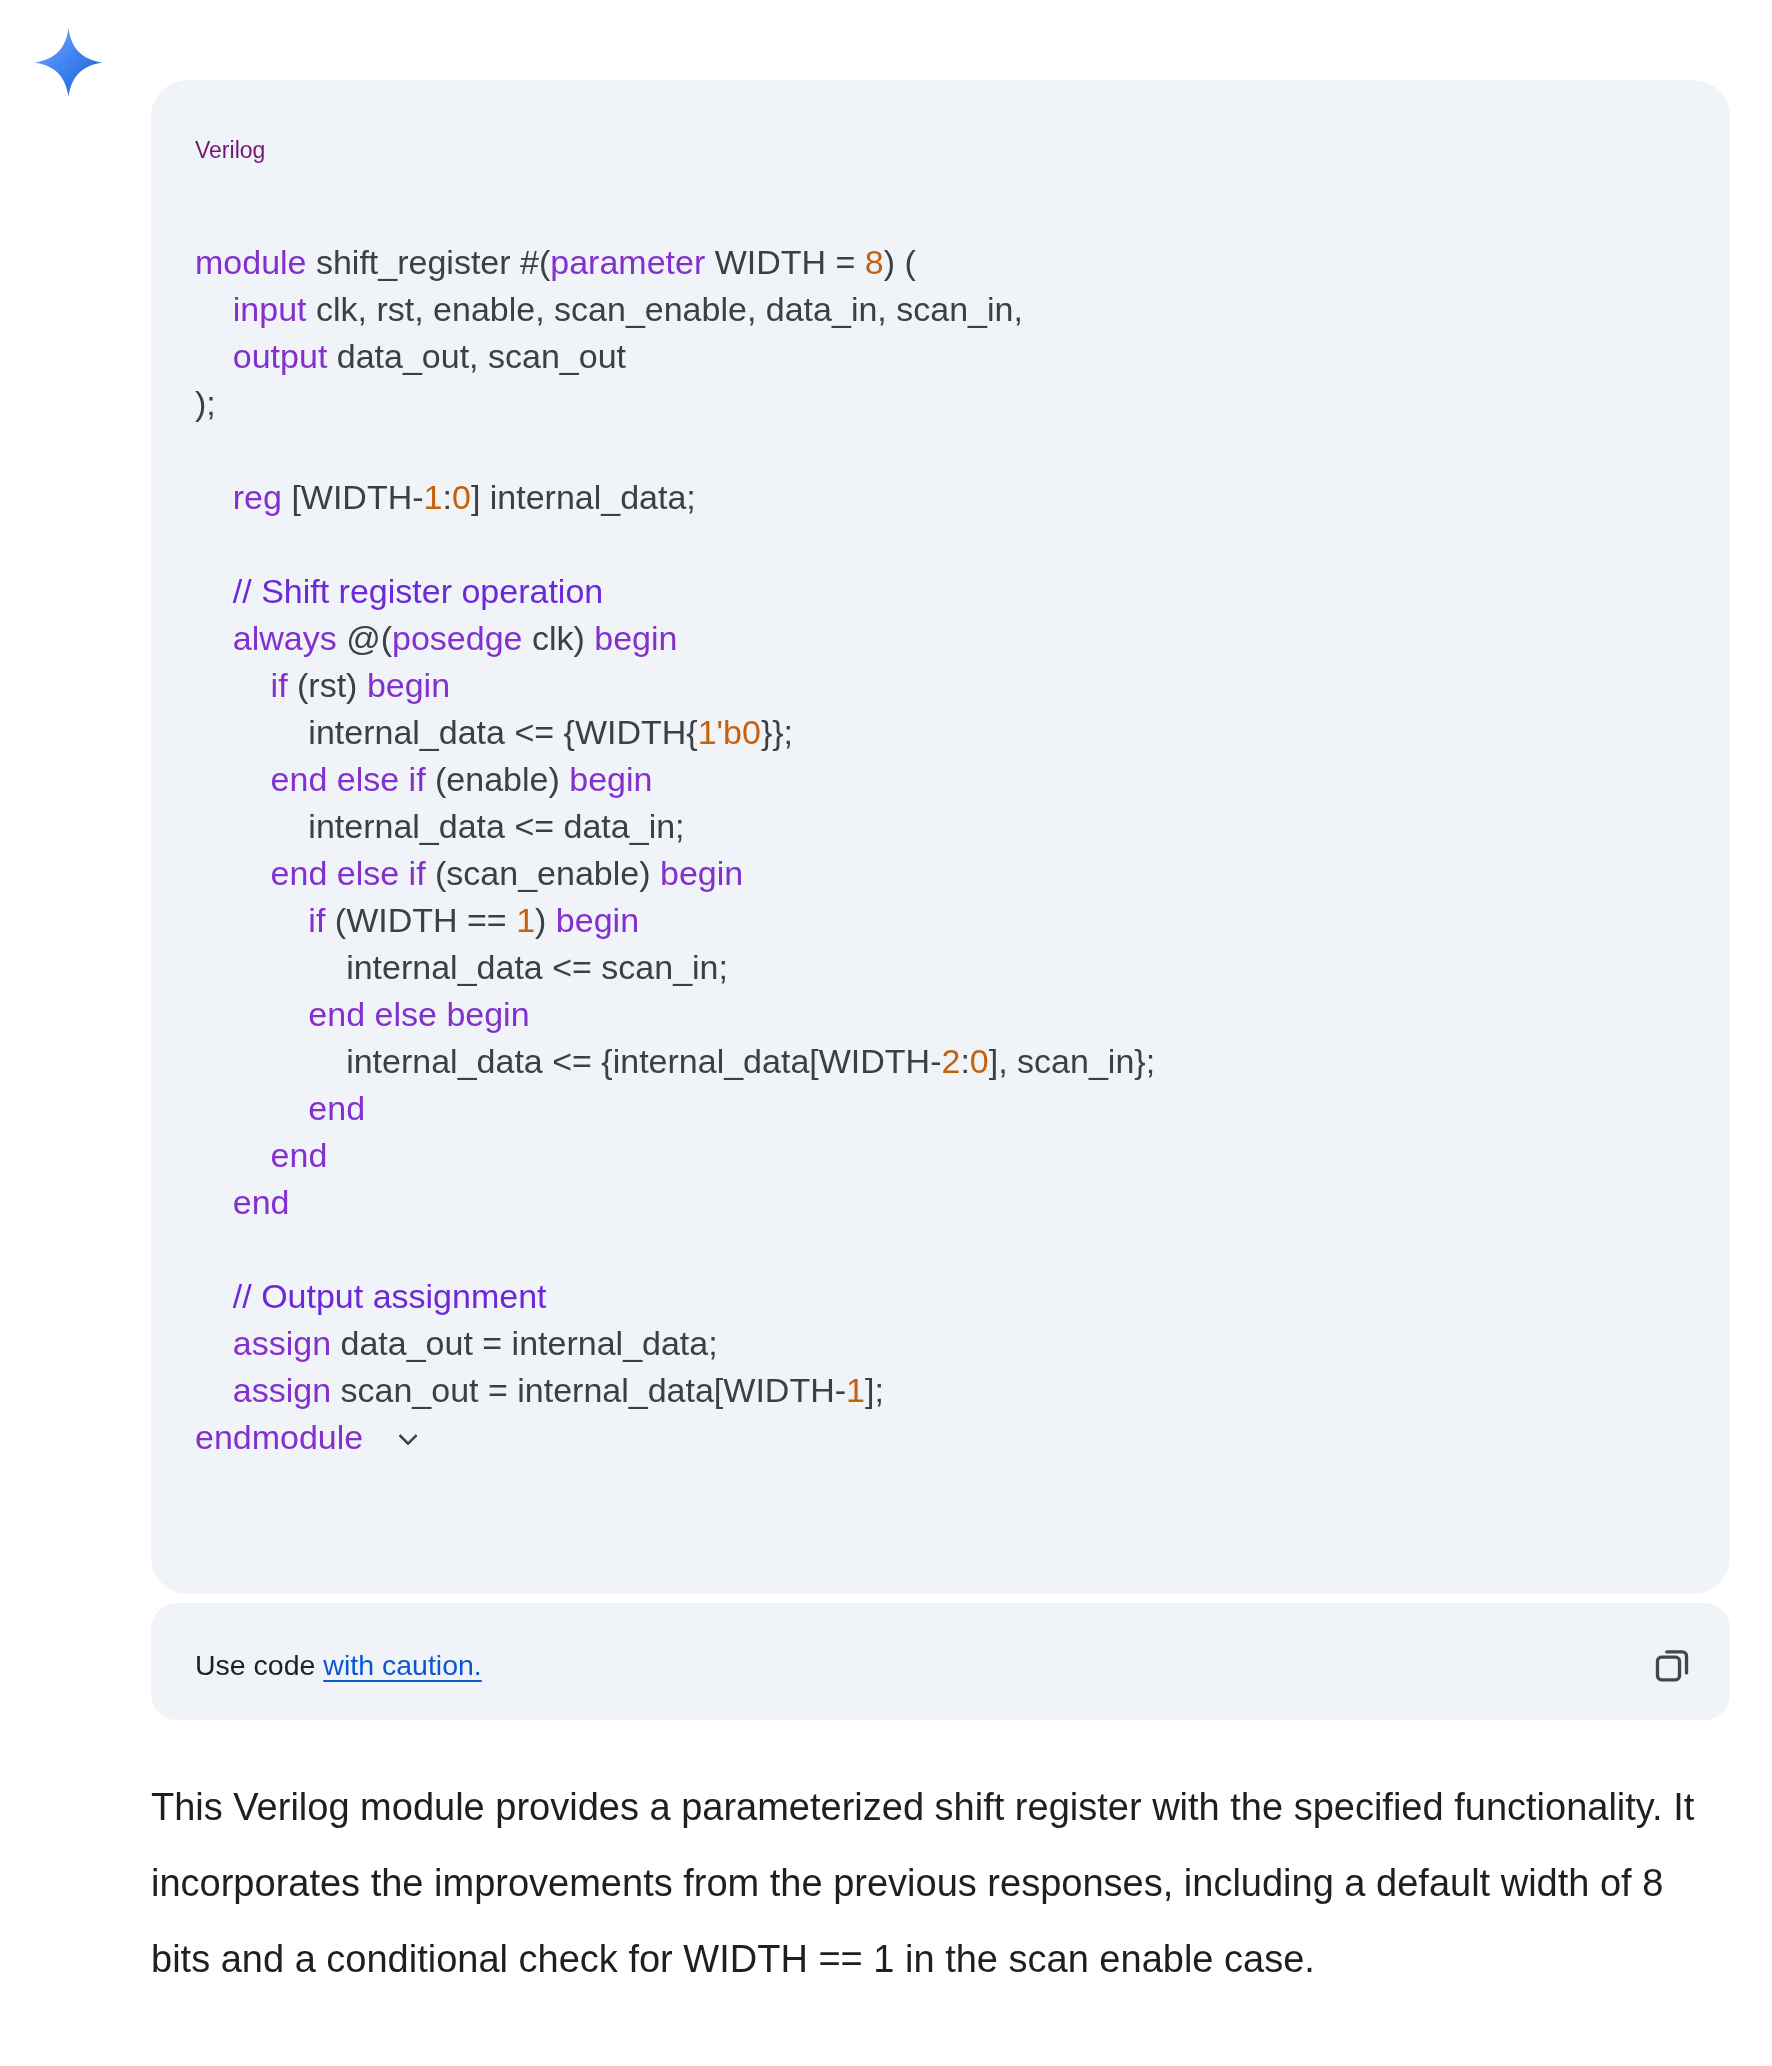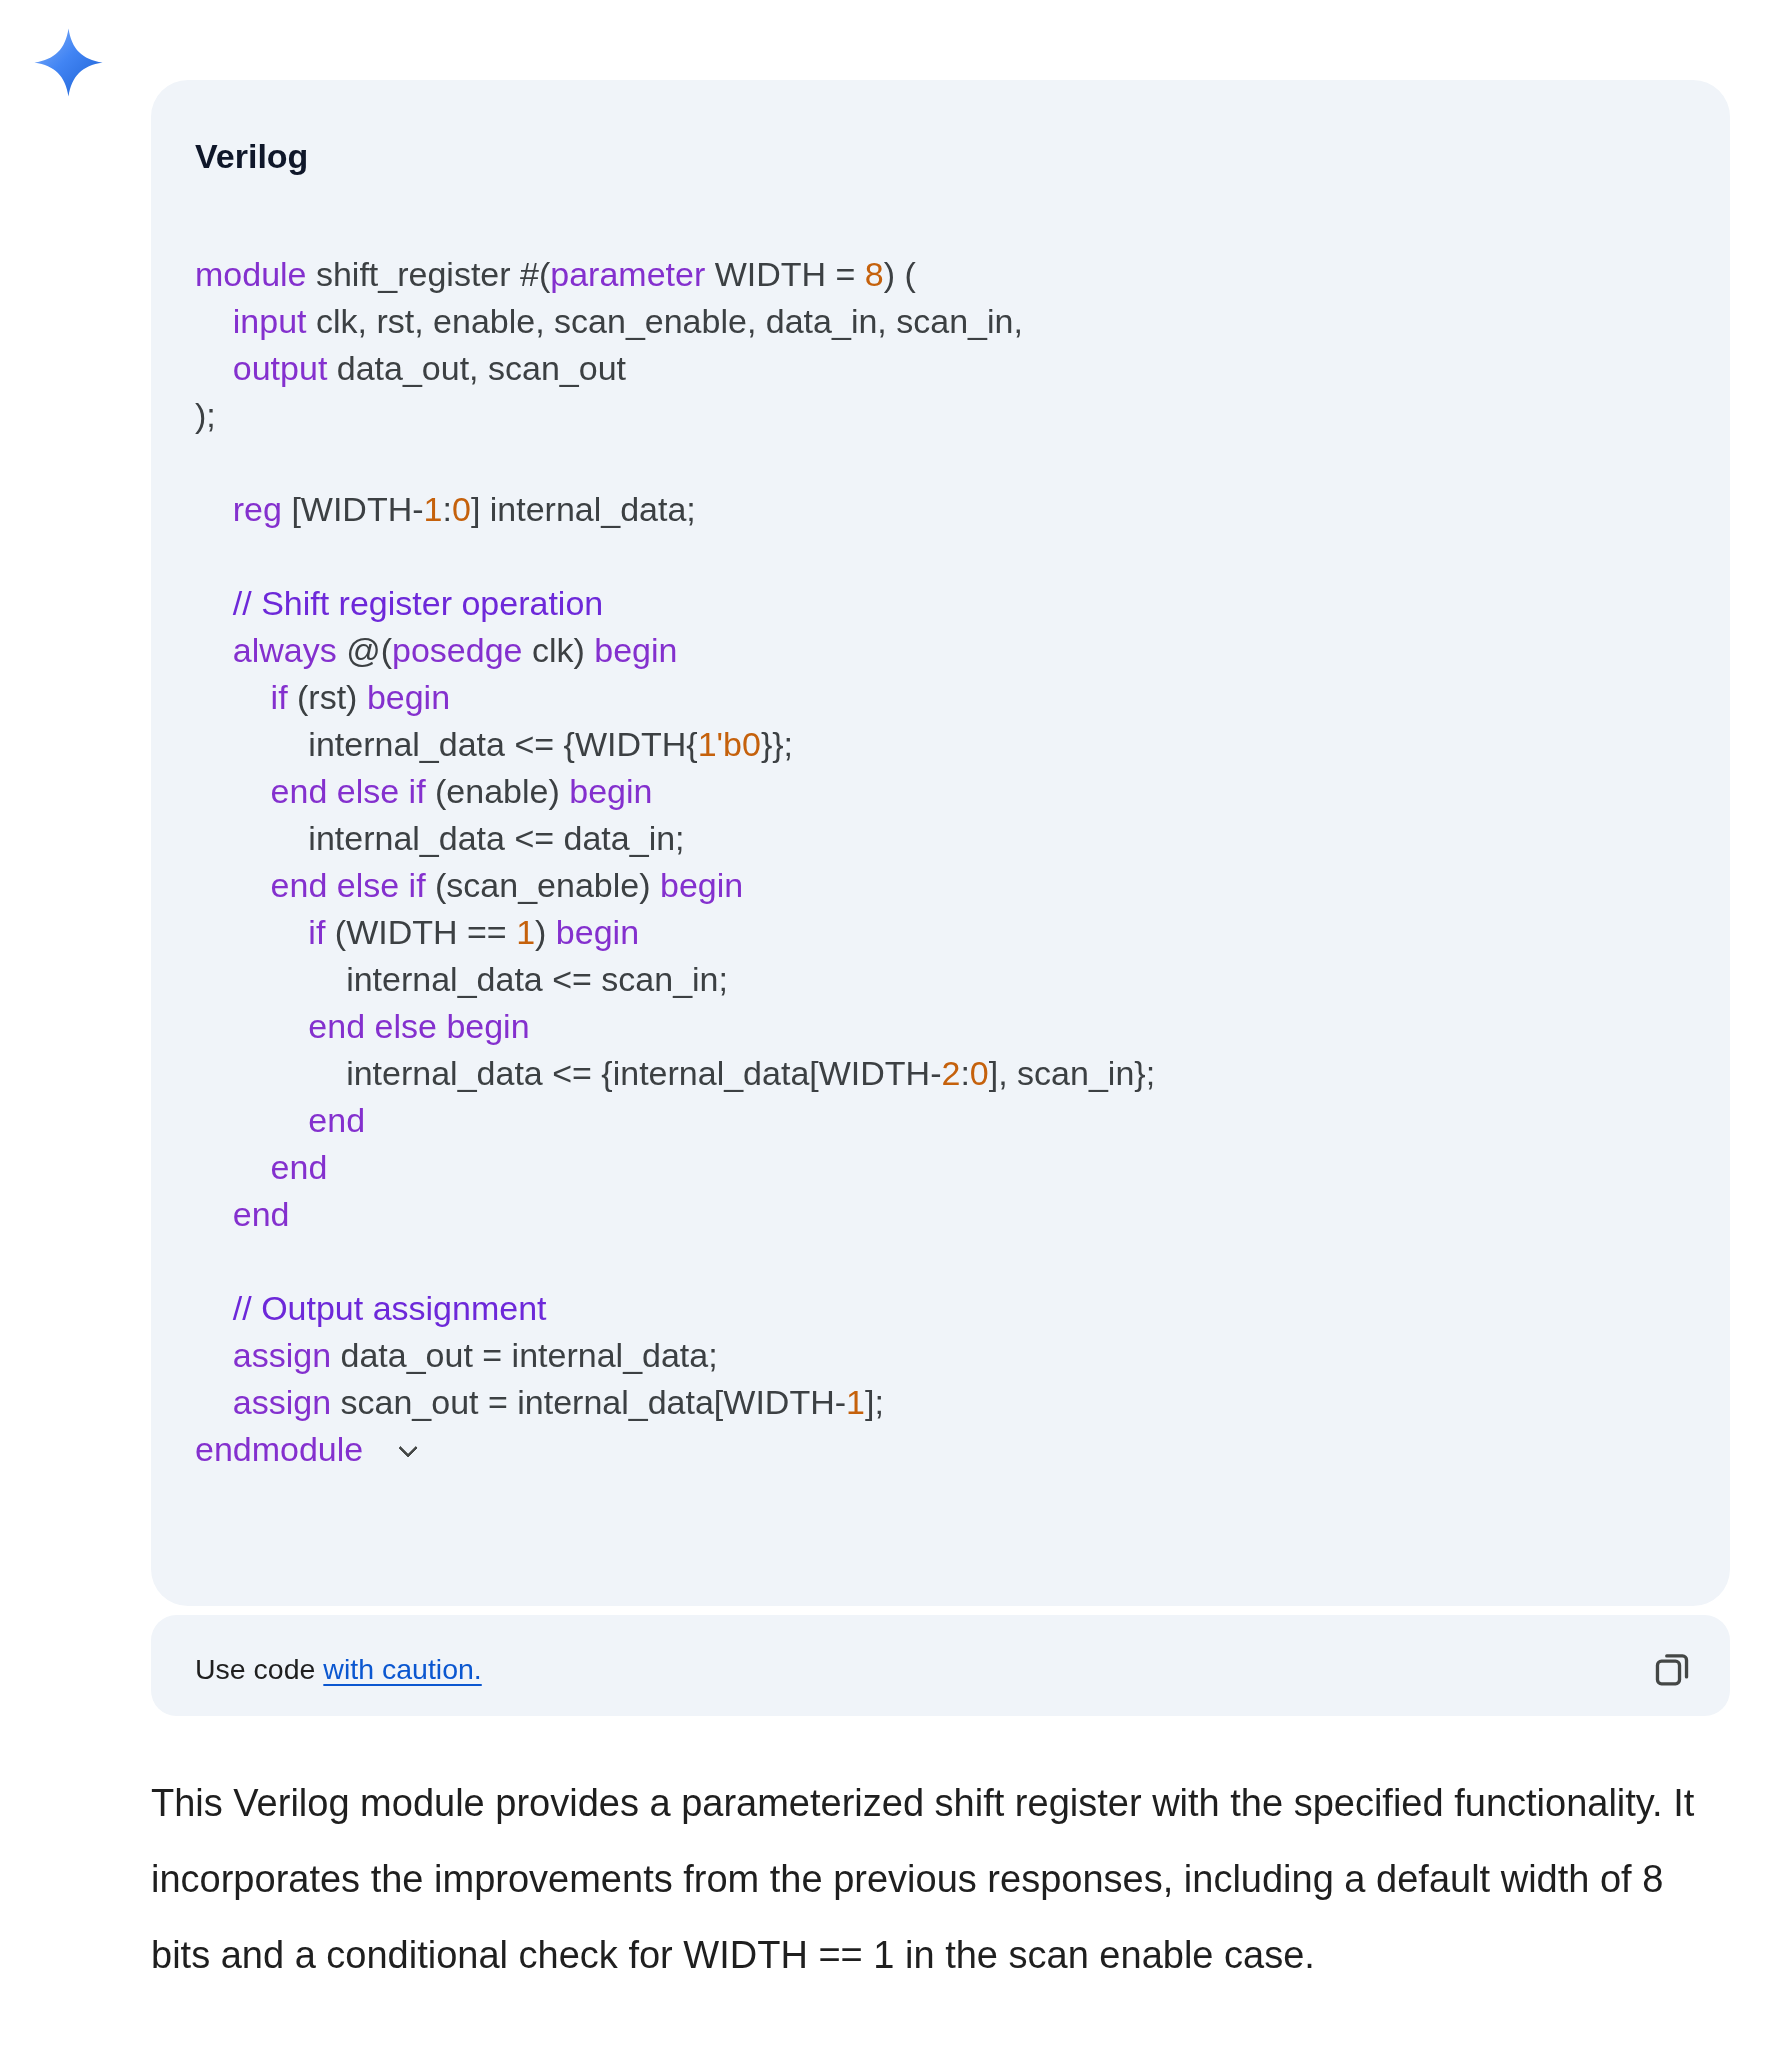--- a/index.html
+++ b/index.html
@@ -25,23 +25,23 @@
     top: 80px;
     width: 1579px;
   }
   .code-card {
     background: #f0f4f9;
     border-radius: 37px;
     padding-bottom: 133px;
   }
   .code-header {
     padding: 57px 44px 0 44px;
-    font-size: 34px;
-    font-weight: 700;
-    color: #0f172a;
+    font-size: 23px;
+    font-weight: 400;
+    color: #701a75;
   }
   .code-pre {
     margin-top: 75px;
     padding: 0 15.2px 0 44px;
     font-family: Liberation Sans, sans-serif;
     font-size: 34px;
     line-height: 47px;
     color: #3c4043;
   }
   .code-line { white-space: pre; }
@@ -58,21 +58,21 @@
     border-radius: 1.5px;
     transform: rotate(45deg);
     margin-left: 9.1px;
     margin-bottom: 6.1px;
     cursor: pointer;
   }
   .code-footer {
     margin-top: 9.1px;
     background: #f0f4f9;
     border-radius: 25.4px;
-    height: 101px;
+    height: 117px;
     display: flex;
     align-items: center;
     justify-content: space-between;
     padding: 7px 34px 0 44px;
   }
   .caution {
     font-size: 28.5px;
     color: #1f1f1f;
   }
   .caution a {

